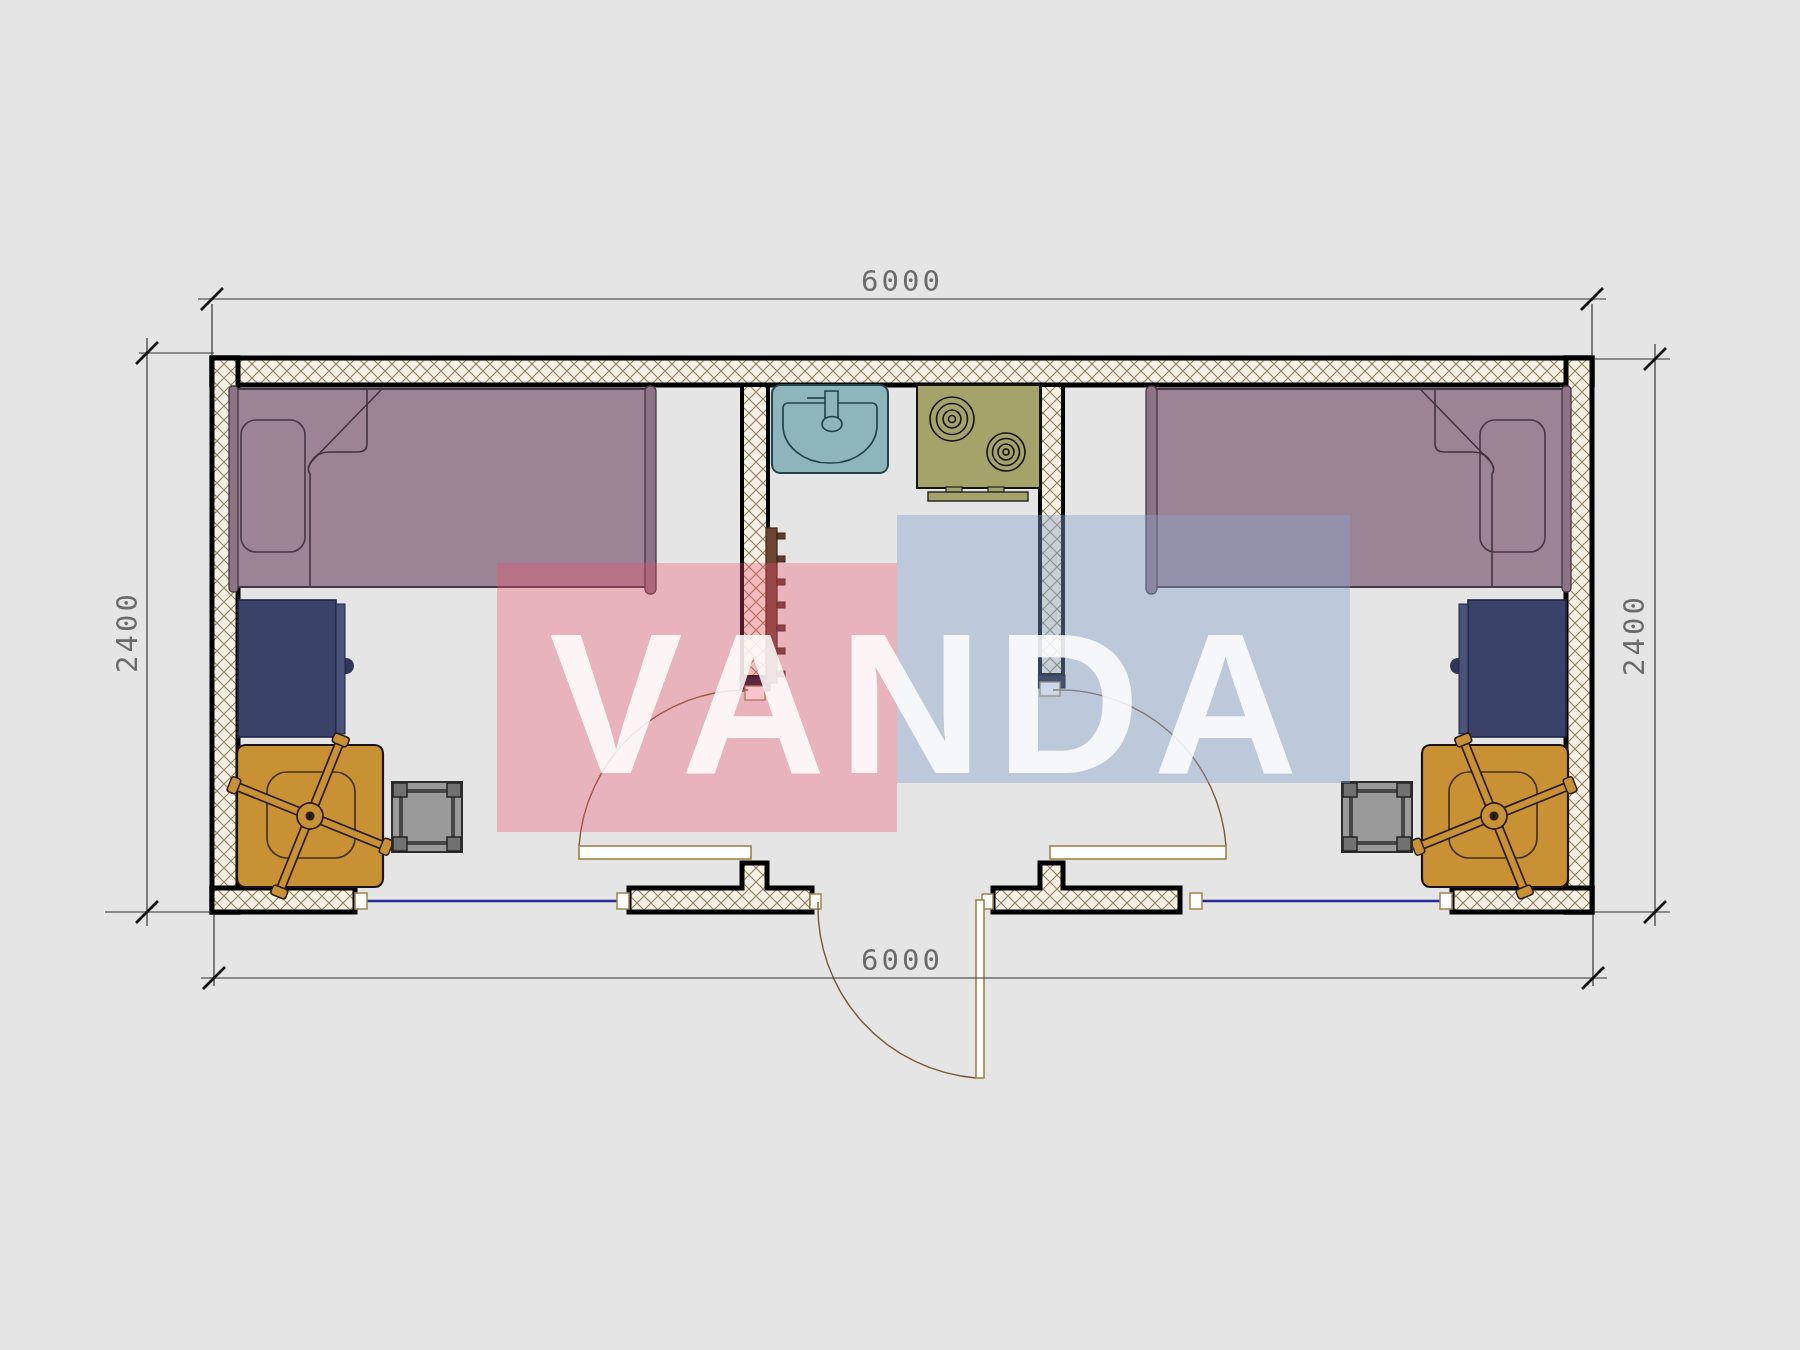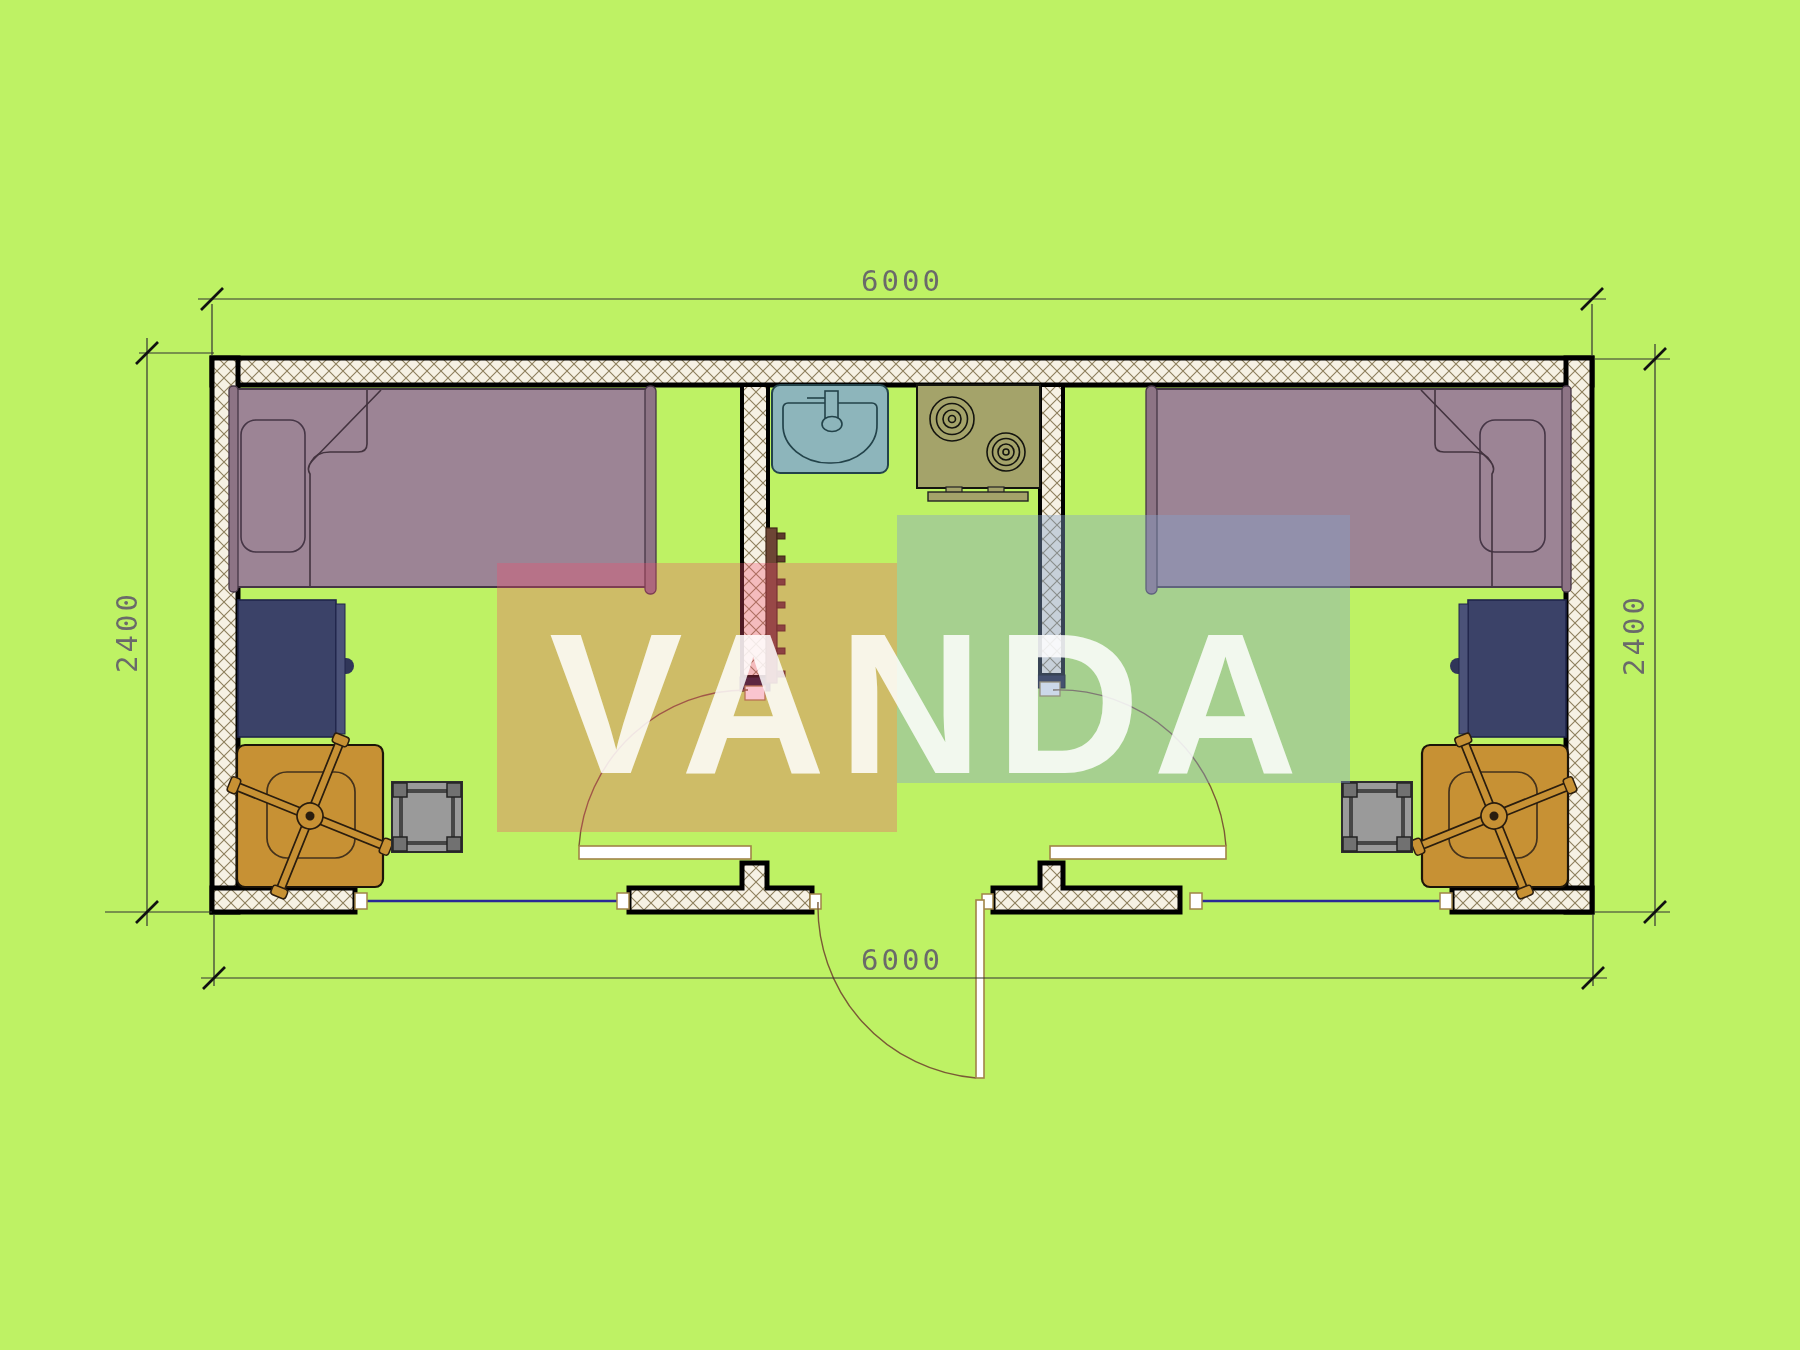--- a/index.html
+++ b/index.html
@@ -1,16 +1,16 @@
 <!DOCTYPE html>
 <html><head>
 <meta charset="utf-8">
 <style>
   html,body{margin:0;padding:0;background:#ffffff;}
-  .page{position:relative;width:1800px;height:1350px;background:#bef264;overflow:hidden;
+  .page{position:relative;width:1800px;height:1350px;background:#e5e5e5;overflow:hidden;
         font-family:"Liberation Sans",sans-serif;}
   svg{display:block}
   .dim-text{font-family:"DejaVu Sans Mono",monospace;fill:#6a6a6a;font-size:29px;letter-spacing:3px;}
   .wm-text{font-family:"Liberation Sans",sans-serif;font-weight:bold;}
 </style>
 </head>
 <body>
 
 <div class="page">
 <svg width="1800" height="1350" viewBox="0 0 1800 1350">

